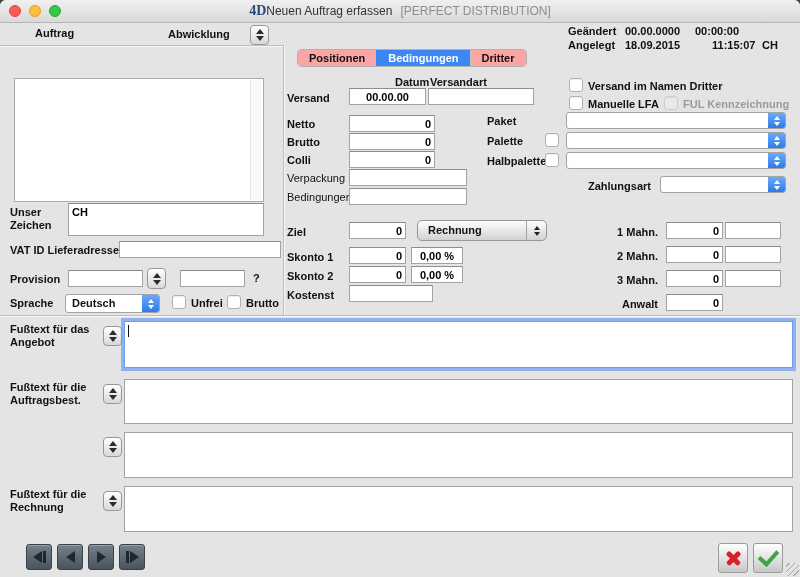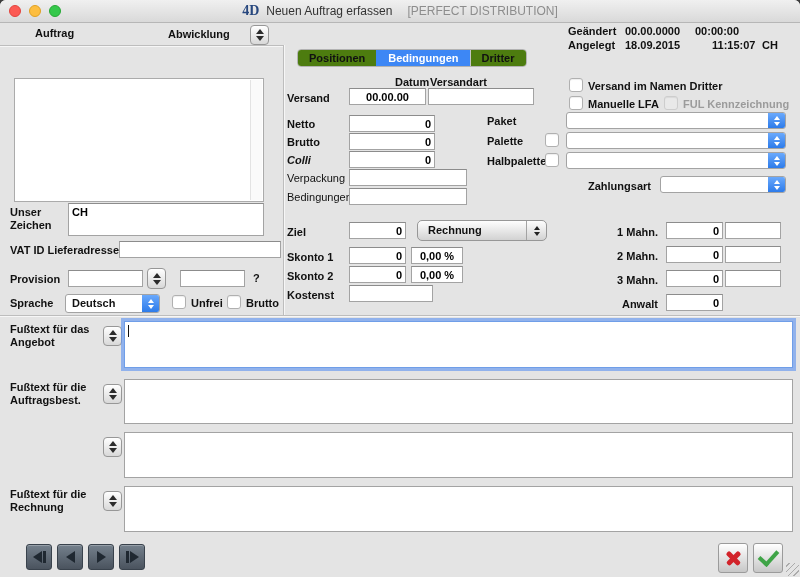--- a/index.html
+++ b/index.html
@@ -8,21 +8,21 @@
   .abs{position:absolute;}
   
   .titlebar{position:absolute;left:0;top:0;width:800px;height:22px;
     background:linear-gradient(#f0f0f0,#d9d9d9);border-bottom:1px solid #b6b6b6;
     display:flex;align-items:center;justify-content:center;}
   .lights{position:absolute;left:9px;top:5px;display:flex;gap:8px;}
   .light{width:12px;height:12px;border-radius:50%;}
   .light.red{background:#fc5a54;border:1px solid #e1443e;box-sizing:border-box;}
   .light.yellow{background:#fdbe40;border:1px solid #dfa023;box-sizing:border-box;}
   .light.green{background:#35c84b;border:1px solid #27a835;box-sizing:border-box;}
-  .title-wrap{display:flex;align-items:center;gap:7px;font-size:12px;}
+  .title-wrap{display:flex;align-items:center;gap:0;font-size:12px;}
   .logo4d{color:#27477e;font-weight:bold;font-size:14px;font-family:"Liberation Serif",serif;}
   .title-main{color:#333;}
   .title-sub{color:#8d8d8d;margin-left:8px;}
   
   .lbl{font-weight:bold;color:#111;white-space:nowrap;}
   .lbl-n{color:#111;white-space:nowrap;}
   .fld{position:absolute;box-sizing:border-box;border:1px solid #a3a3a3;border-top-color:#8c8c8c;
     background:#fff;font-family:"Liberation Sans",sans-serif;font-size:11px;padding:1px 3px;height:17px;}
   .num{text-align:right;font-weight:bold;}
   .ctr{text-align:center;font-weight:bold;}
@@ -55,21 +55,21 @@
   .pcap .d-dn{width:0;height:0;border-left:3.5px solid transparent;border-right:3.5px solid transparent;border-top:4.5px solid #222;}
   
   .cbx{position:absolute;width:14px;height:14px;box-sizing:border-box;background:#fff;
     border:1px solid #b0b0b0;border-radius:3px;box-shadow:inset 0 1px 1px rgba(0,0,0,.07);}
   .cbx.disabled{background:#e9e9e9;border-color:#cdcdcd;}
   .dim{color:#9b9b9b;}
   
   .seg{position:absolute;display:flex;height:18px;border:1px solid #b2b2b2;border-radius:4px;
     overflow:hidden;background:#fff;box-sizing:border-box;}
   .seg-item{display:flex;align-items:center;justify-content:center;font-weight:bold;
-    padding:0 11px;background:#4d7c0f;border-left:1px solid #c4c4c4;cursor:default;}
+    padding:0 11px;background:#fca5a5;border-left:1px solid #c4c4c4;cursor:default;}
   .seg-item:first-child{border-left:none;}
   .seg-item.active{background:#3d87f5;color:#fff;border-left-color:#3d87f5;}
   
   .listbox{position:absolute;background:#fff;border:1px solid #ababab;box-sizing:border-box;}
   .scrollstrip{position:absolute;right:1px;top:1px;bottom:1px;width:11px;background:#fafafa;border-left:1px solid #e3e3e3;}
   
   .foot-ta{position:absolute;box-sizing:border-box;background:#fff;border:1px solid #a3a3a3;
     font-family:"Liberation Sans",sans-serif;font-size:11px;padding:2px 3px;resize:none;}
   .foot-ta.focused{border:1px solid #6f9ee8;box-shadow:0 0 0 3px rgba(100,150,240,.65);}
   .caret{position:absolute;width:1px;height:12px;background:#111;}
@@ -165,21 +165,21 @@
 
   <div class="abs lbl" style="left:350px;top:76px;margin-left:45px;">Datum</div>
   <div class="abs lbl" style="left:430px;top:76px;">Versandart</div>
   <div class="abs lbl" style="left:287px;top:92px;">Versand</div>
   <input class="fld ctr" style="left: 349px; top: 88px; width: 77px;" value="00.00.00">
   <input class="fld" style="left: 428px; top: 88px; width: 106px;" value="">
   <div class="abs lbl" style="left:287px;top:118px;">Netto</div>
   <input class="fld num" style="left: 349px; top: 115px; width: 86px;" value="0">
   <div class="abs lbl" style="left:287px;top:136px;">Brutto</div>
   <input class="fld num" style="left: 349px; top: 133px; width: 86px;" value="0">
-  <div class="abs lbl" style="left:287px;top:154px;font-style:italic;">Colli</div>
+  <div class="abs lbl" style="left:287px;top:154px;">Colli</div>
   <input class="fld num" style="left: 349px; top: 151px; width: 86px;" value="0">
   <div class="abs lbl-n" style="left:287px;top:172px;">Verpackung</div>
   <input class="fld" style="left: 349px; top: 169px; width: 118px;" value="">
   <div class="abs lbl-n" style="left:287px;top:191px;">Bedingungen</div>
   <input class="fld" style="left: 349px; top: 188px; width: 118px;" value="">
 
   <div class="cbx" style="left:569px;top:78px;"></div>
   <div class="abs lbl" style="left:588px;top:80px;">Versand im Namen Dritter</div>
   <div class="cbx" style="left:569px;top:96px;"></div>
   <div class="abs lbl" style="left:588px;top:98px;">Manuelle LFA</div>

